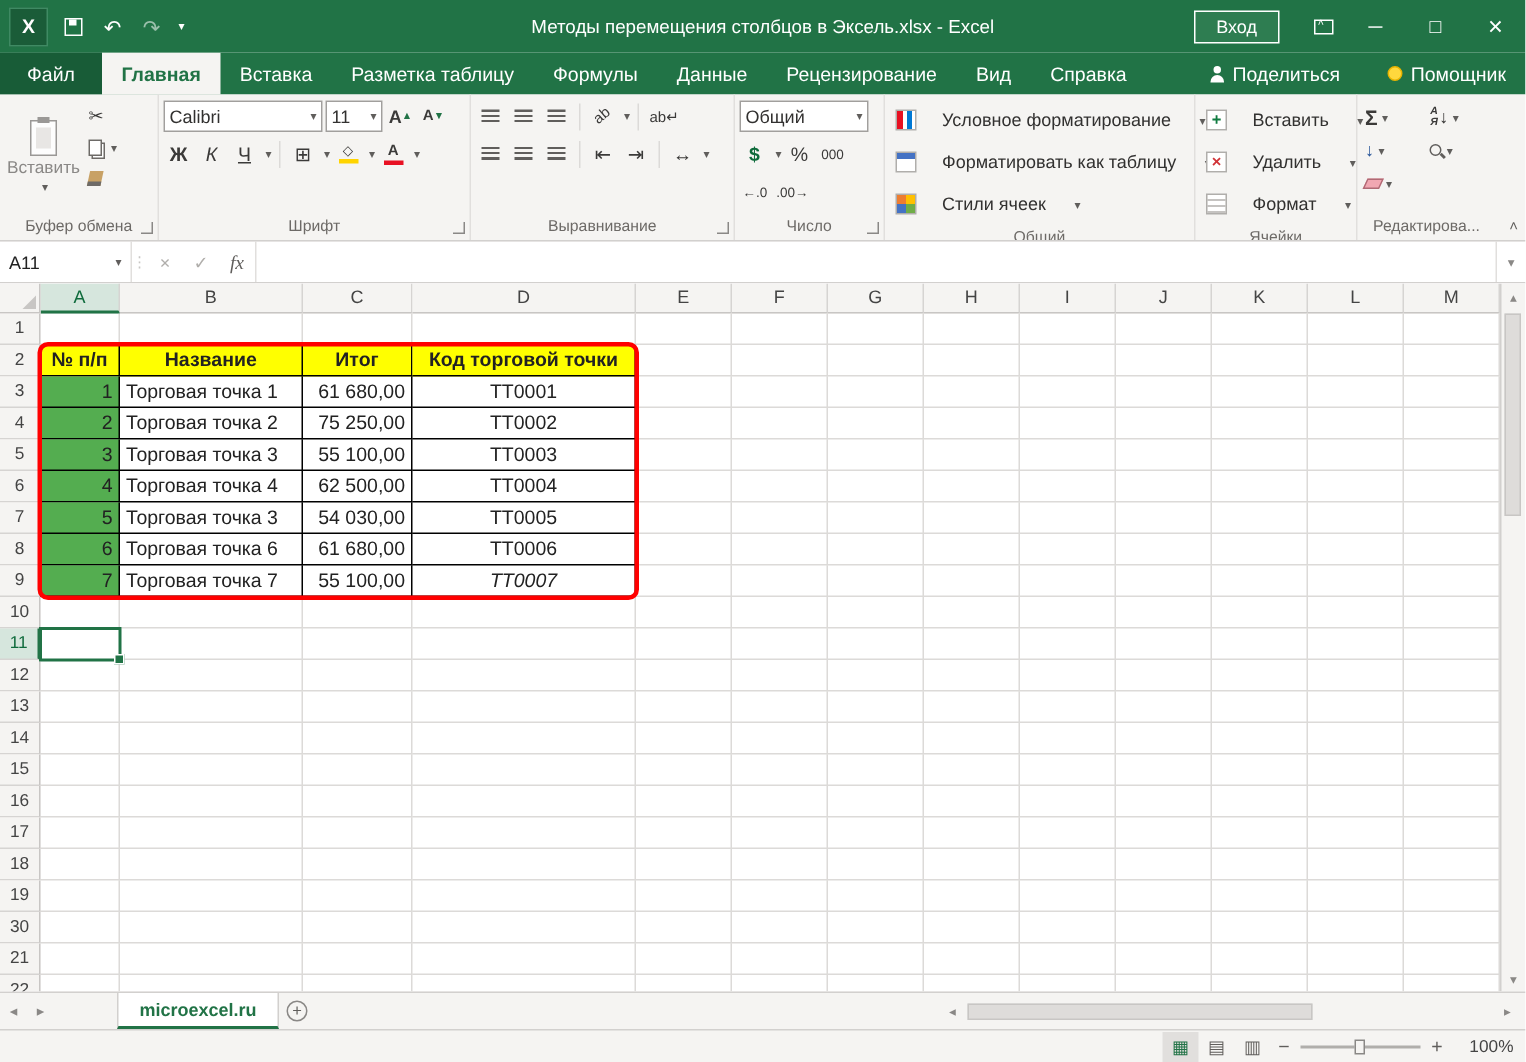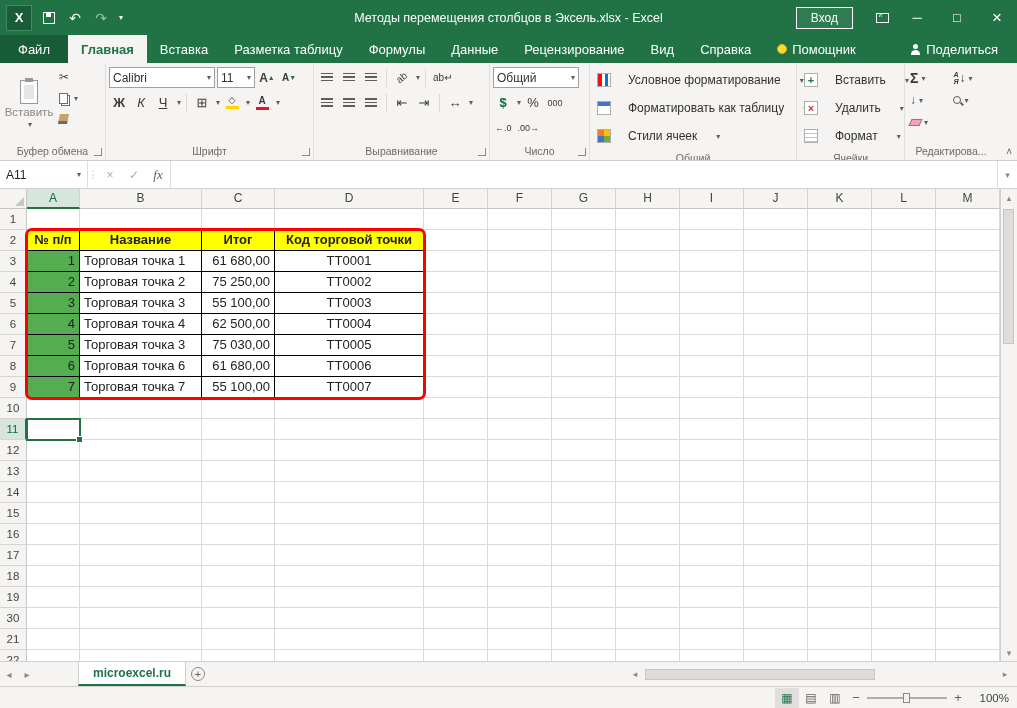--- a/index.html
+++ b/index.html
@@ -169,27 +169,27 @@
   <div class="ribbon-tabs">
     <div class="rtab file">Файл</div>
     <div class="rtab active">Главная</div>
     <div class="rtab">Вставка</div>
     <div class="rtab">Разметка таблицу</div>
     <div class="rtab">Формулы</div>
     <div class="rtab">Данные</div>
     <div class="rtab">Рецензирование</div>
     <div class="rtab">Вид</div>
     <div class="rtab">Справка</div>
+    <div class="rtab share">
+      <span class="person-icon"></span>
+      <span>Поделиться</span>
+    </div>
     <div class="rtab">
       <span class="bulb-icon"></span>
       <span>Помощник</span>
-    </div>
-    <div class="rtab share">
-      <span class="person-icon"></span>
-      <span>Поделиться</span>
     </div>
   </div>
 
   <div class="ribbon">
 
     <div class="rgroup" style="width:106px">
       <div class="g-body">
         <div class="paste-btn">
           <span class="clipboard-icon"></span>
           <span>Вставить</span>
@@ -519,21 +519,21 @@
             <div class="cell" style="width: 64px;"></div>
             <div class="cell" style="width: 64px;"></div>
             <div class="cell" style="width: 64px;"></div>
             <div class="cell" style="width: 64px;"></div>
             <div class="cell" style="width: 64px;"></div>
           </div>
           <div class="row">
             <div class="rh">7</div>
             <div class="cell t t-green al-r" style="width: 53px;">5</div>
             <div class="cell t" style="width: 122px;">Торговая точка 3</div>
-            <div class="cell t al-r" style="width: 73px;">75 030,00</div>
+            <div class="cell t al-r" style="width: 73px;">54 030,00</div>
             <div class="cell t al-c" style="width: 149px;">ТТ0005</div>
             <div class="cell" style="width: 64px;"></div>
             <div class="cell" style="width: 64px;"></div>
             <div class="cell" style="width: 64px;"></div>
             <div class="cell" style="width: 64px;"></div>
             <div class="cell" style="width: 64px;"></div>
             <div class="cell" style="width: 64px;"></div>
             <div class="cell" style="width: 64px;"></div>
             <div class="cell" style="width: 64px;"></div>
             <div class="cell" style="width: 64px;"></div>
@@ -552,21 +552,21 @@
             <div class="cell" style="width: 64px;"></div>
             <div class="cell" style="width: 64px;"></div>
             <div class="cell" style="width: 64px;"></div>
             <div class="cell" style="width: 64px;"></div>
           </div>
           <div class="row">
             <div class="rh">9</div>
             <div class="cell t t-green al-r" style="width: 53px;">7</div>
             <div class="cell t" style="width: 122px;">Торговая точка 7</div>
             <div class="cell t al-r" style="width: 73px;">55 100,00</div>
-            <div class="cell t al-c" style="width: 149px;">ТТ0007</div>
+            <div class="cell t al-c" style="width: 149px; font-style: italic;">ТТ0007</div>
             <div class="cell" style="width: 64px;"></div>
             <div class="cell" style="width: 64px;"></div>
             <div class="cell" style="width: 64px;"></div>
             <div class="cell" style="width: 64px;"></div>
             <div class="cell" style="width: 64px;"></div>
             <div class="cell" style="width: 64px;"></div>
             <div class="cell" style="width: 64px;"></div>
             <div class="cell" style="width: 64px;"></div>
             <div class="cell" style="width: 64px;"></div>
           </div>

